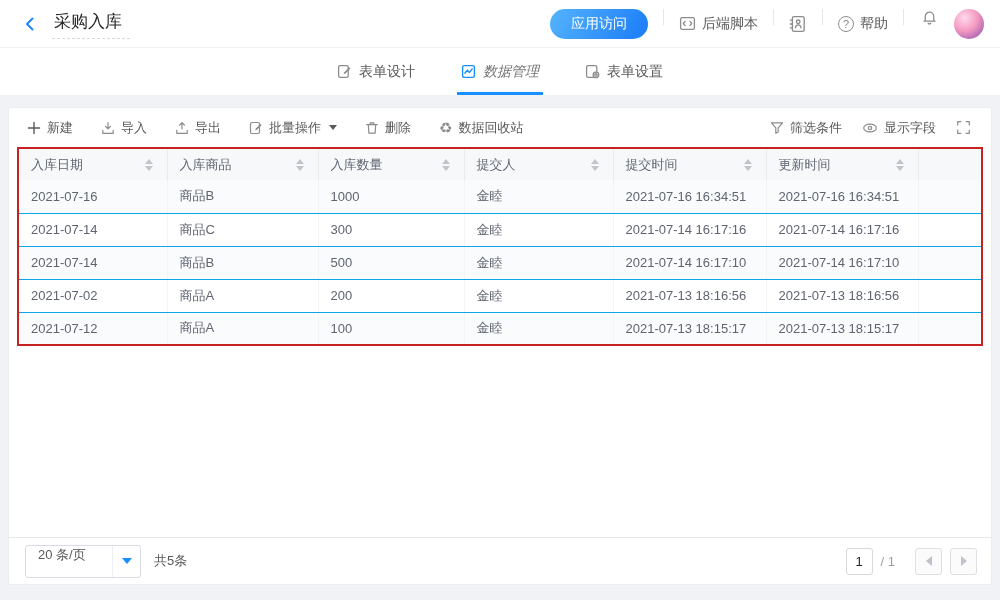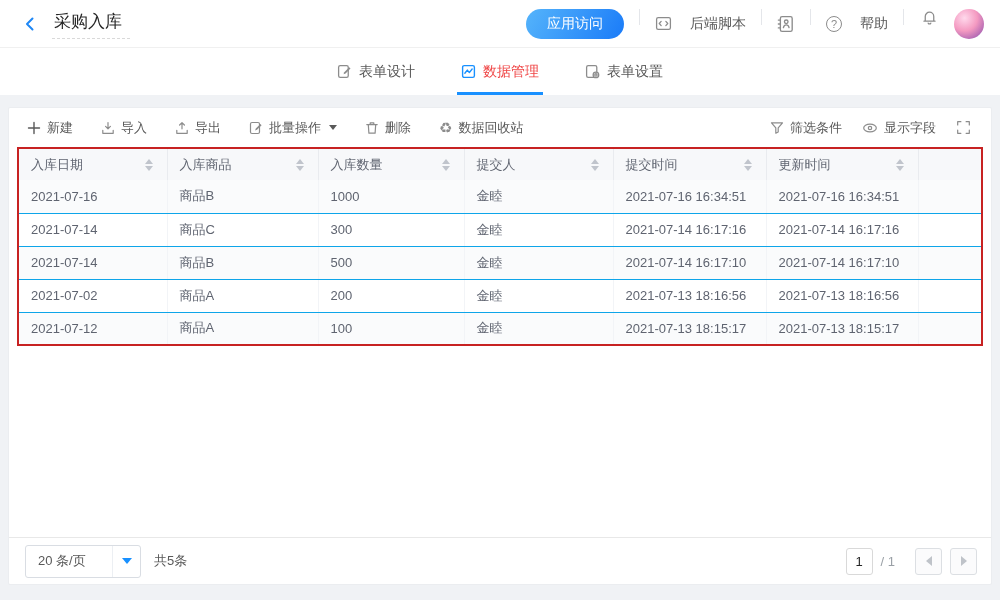--- a/index.html
+++ b/index.html
@@ -8,31 +8,31 @@
 
   
   .topbar { height:48px; background:#fff; display:flex; align-items:center; padding:0 16px 0 18px; border-bottom:1px solid #f0f0f0; }
   .back-btn { width:24px; height:24px; display:flex; align-items:center; justify-content:center; cursor:pointer; margin-right:10px; }
   .app-title-wrap { display:flex; flex-direction:column; }
   .app-title { font-size:17px; color:#262626; padding:2px 8px 5px 2px; border-bottom:1px dashed #d9d9d9; }
   .topbar-right { margin-left:auto; display:flex; }
   .pill-btn { height:30px; padding:0 21px; border-radius:16px; border:none; color:#fff; font-size:14px;
               background:linear-gradient(120deg,#55b4fb 0%,#1a7bf8 100%); display:flex; align-items:center; cursor:pointer; }
   .vdiv { width:1px; height:16px; background:#e4e6ea; margin:0 15px; }
-  .top-item { display:flex; align-items:center; gap:18px; color:#595959; font-size:14px; cursor:pointer; }
+  .top-item { display:flex; align-items:center; gap:6px; color:#595959; font-size:14px; cursor:pointer; }
   .help-circle { width:16px; height:16px; border:1.2px solid #8c8c8c; border-radius:50%; font-size:11px; color:#8c8c8c;
                  display:flex; align-items:center; justify-content:center; }
   .bell { margin:0 16px 0 2px; display:flex; cursor:pointer; }
   .avatar { width:30px; height:30px; border-radius:50%; cursor:pointer;
             background:radial-gradient(circle at 35% 30%, #ffd9ec 0%, #f49ac1 45%, #b86db5 75%, #5a7fd6 100%); }
 
   
   .tabbar { height:47px; background:#fff; display:flex; justify-content:center; align-items:stretch; gap:46px; }
   .tab { display:flex; align-items:center; gap:7px; font-size:14px; color:#595959; cursor:pointer; position:relative; }
-  .tab.active { color:#ef4444; }
+  .tab.active { color:#737373;font-style:italic; }
   .tab.active::after { content:''; position:absolute; left:-4px; right:-4px; bottom:0; height:3px; background:#1890ff; }
 
   
   .panel { margin:12px 8px; height:478px; background:#fff; border:1px solid #ebedf0; border-radius:2px;
            display:flex; flex-direction:column; position:relative; }
 
   .toolbar { height:39px; display:flex; align-items:center; padding:0 20px 0 18px; flex:0 0 auto; }
   .tool-item { display:flex; align-items:center; gap:6px; color:#595959; font-size:13px; cursor:pointer; margin-right:28px; white-space:nowrap; }
   .toolbar-right { margin-left:auto; display:flex; align-items:center; }
   .toolbar-right .tool-item { margin-right:0; margin-left:20px; }
@@ -51,21 +51,21 @@
   .s-down { width:0; height:0; border-left:4px solid transparent; border-right:4px solid transparent; border-top:5px solid #c0c4cc; }
   td { height:33px; padding:0 12px; color:#5f6470; font-size:13px; border-bottom:1px solid #0ea5e9;
        border-right:1px solid #f2f4f7; overflow:hidden; white-space:nowrap; }
   td:last-child { border-right:none; }
   tbody tr:nth-child(odd) { background:#fafbfc; }
   tbody tr:nth-child(even) { background:#fff; }
   tbody tr:last-child td { border-bottom:none; }
 
   
   .pagebar { height:47px; border-top:1px solid #e8e8e8; display:flex; align-items:center; padding:0 14px 0 16px; flex:0 0 auto; }
-  .page-size { display:flex; align-items:center; width:116px; height:33px; border:1px solid #d9dde3; border-radius:3px; cursor:pointer; background:#fff; }
+  .page-size { display:flex; align-items:flex-start; width:116px; height:33px; border:1px solid #d9dde3; border-radius:3px; cursor:pointer; background:#fff; }
   .ps-label { flex:1; padding-left:12px; color:#595959; }
   .ps-caret { width:28px; height:100%; display:flex; align-items:center; justify-content:center; border-left:1px solid #eceff3; }
   .blue-caret { width:0; height:0; border-left:5px solid transparent; border-right:5px solid transparent; border-top:6px solid #1890ff; }
   .total-label { margin-left:13px; color:#595959; }
   .page-right { margin-left:auto; display:flex; align-items:center; }
   .page-input { width:27px; height:27px; border:1px solid #d9d9d9; border-radius:3px; background:#fff; color:#262626;
                 display:flex; align-items:center; justify-content:center; font-size:13px; }
   .page-total { color:#9aa0a6; margin:0 12px 0 8px; font-size:13px; }
   .page-btn { width:27px; height:27px; border:1px solid #dcdfe3; border-radius:3px; background:#fbfbfc;
               display:flex; align-items:center; justify-content:center; margin-left:8px; cursor:default; }

